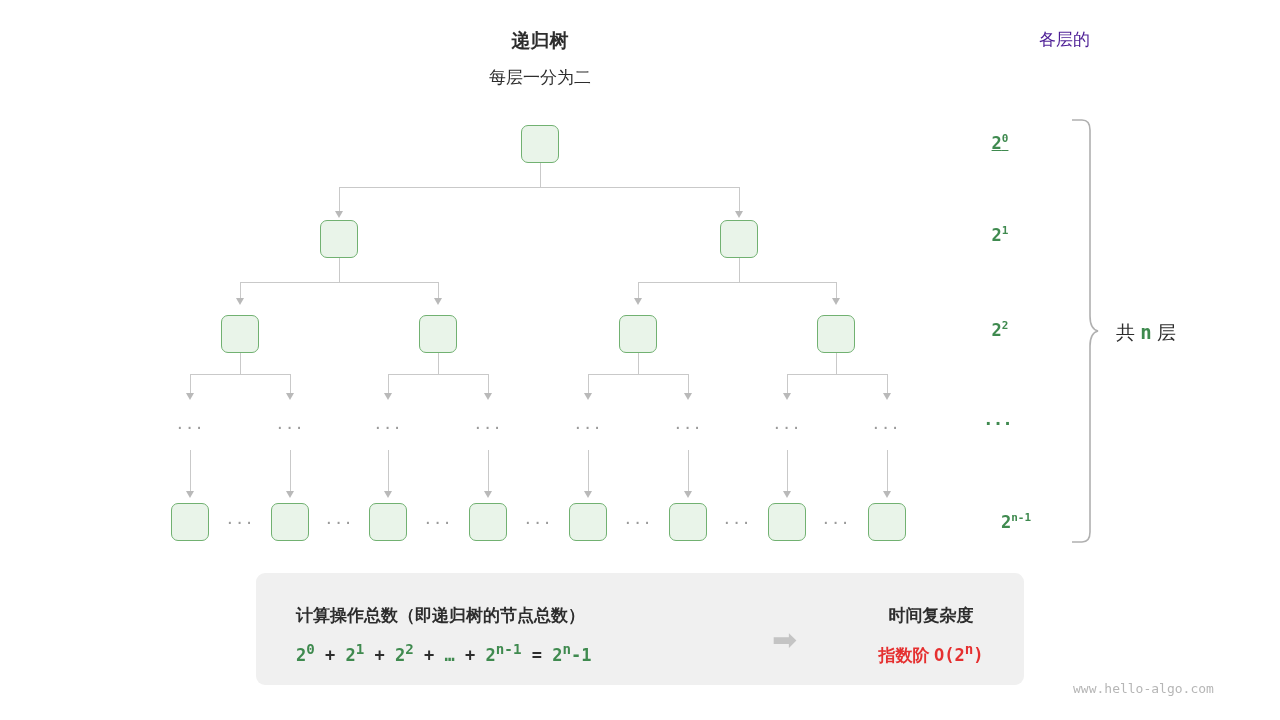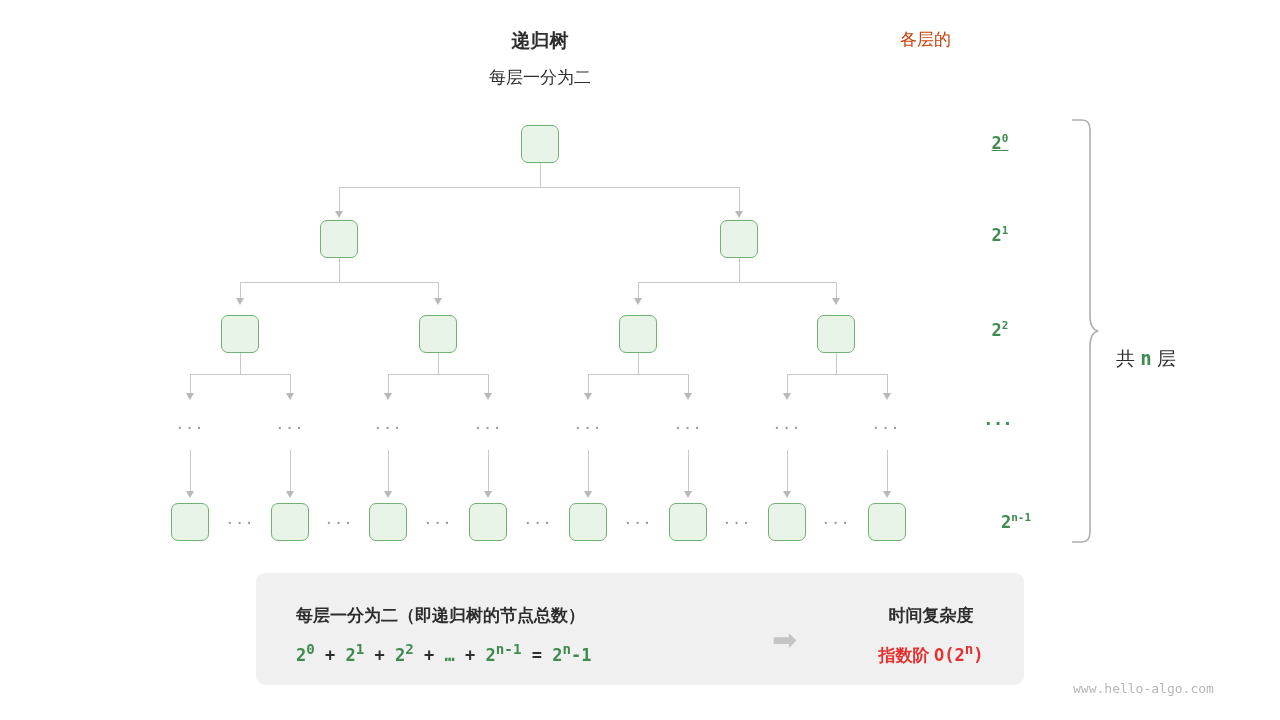--- a/index.html
+++ b/index.html
@@ -31,22 +31,22 @@
   }
   .subtitle {
     font-size: 17px;
     font-weight: normal;
     color: #2d2d2d;
     text-align: center;
     white-space: nowrap;
   }
   .col-title {
     font-size: 17px;
-    color: #c2410c;
-    text-align: left;
+    color: #4c1d95;
+    text-align: right;
     white-space: nowrap;
   }
 
   
   .node {
     width: 38px;
     height: 38px;
     border: 1.6px solid #71b171;
     border-radius: 7px;
     background: #e9f4e9;
@@ -98,21 +98,20 @@
   .pow sup {
     font-size: 11px;
     font-weight: bold;
   }
 
   
   .brace-label {
     font-size: 19px;
     color: #2d2d2d;
     white-space: nowrap;
-    margin-top: 26px;
   }
   .brace-label .n {
     font-family: "DejaVu Sans Mono", monospace;
     color: #3f8a4f;
     font-weight: bold;
   }
 
   
   .panel {
     background: #f0f0f0;
@@ -286,21 +285,21 @@
   </svg>
 
   <div class="abs brace-label" style="left:1116px; top:320px;">
     <span>共</span>
     <span class="n">n</span>
     <span>层</span>
   </div>
 
   <div class="abs panel" style="left:256px; top:573px; width:768px; height:112px;"></div>
 
-  <div class="abs panel-heading" style="left:296px; top:604px;">每层一分为二（即递归树的节点总数）</div>
+  <div class="abs panel-heading" style="left:296px; top:604px;">计算操作总数（即递归树的节点总数）</div>
 
   <div class="abs panel-formula" style="left:296px; top:641px;">
     <span><span>2</span><sup>0</sup></span>
     <span class="op">+</span>
     <span><span>2</span><sup>1</sup></span>
     <span class="op">+</span>
     <span><span>2</span><sup>2</sup></span>
     <span class="op">+</span>
     <span>…</span>
     <span class="op">+</span>

